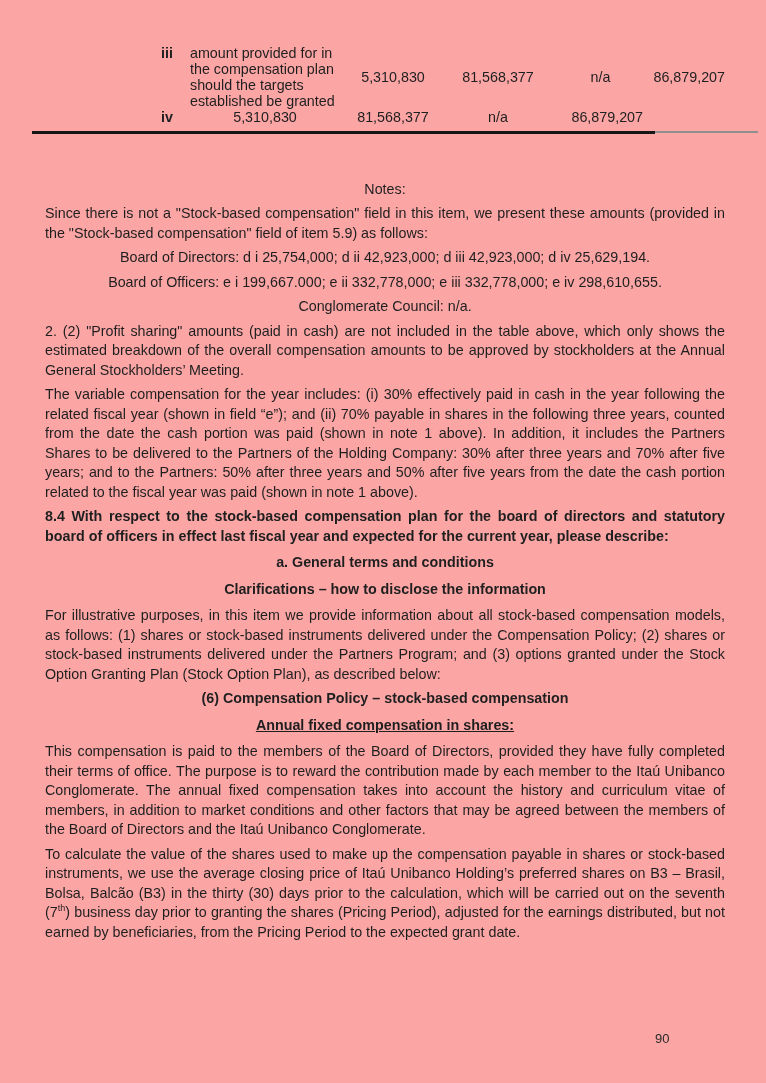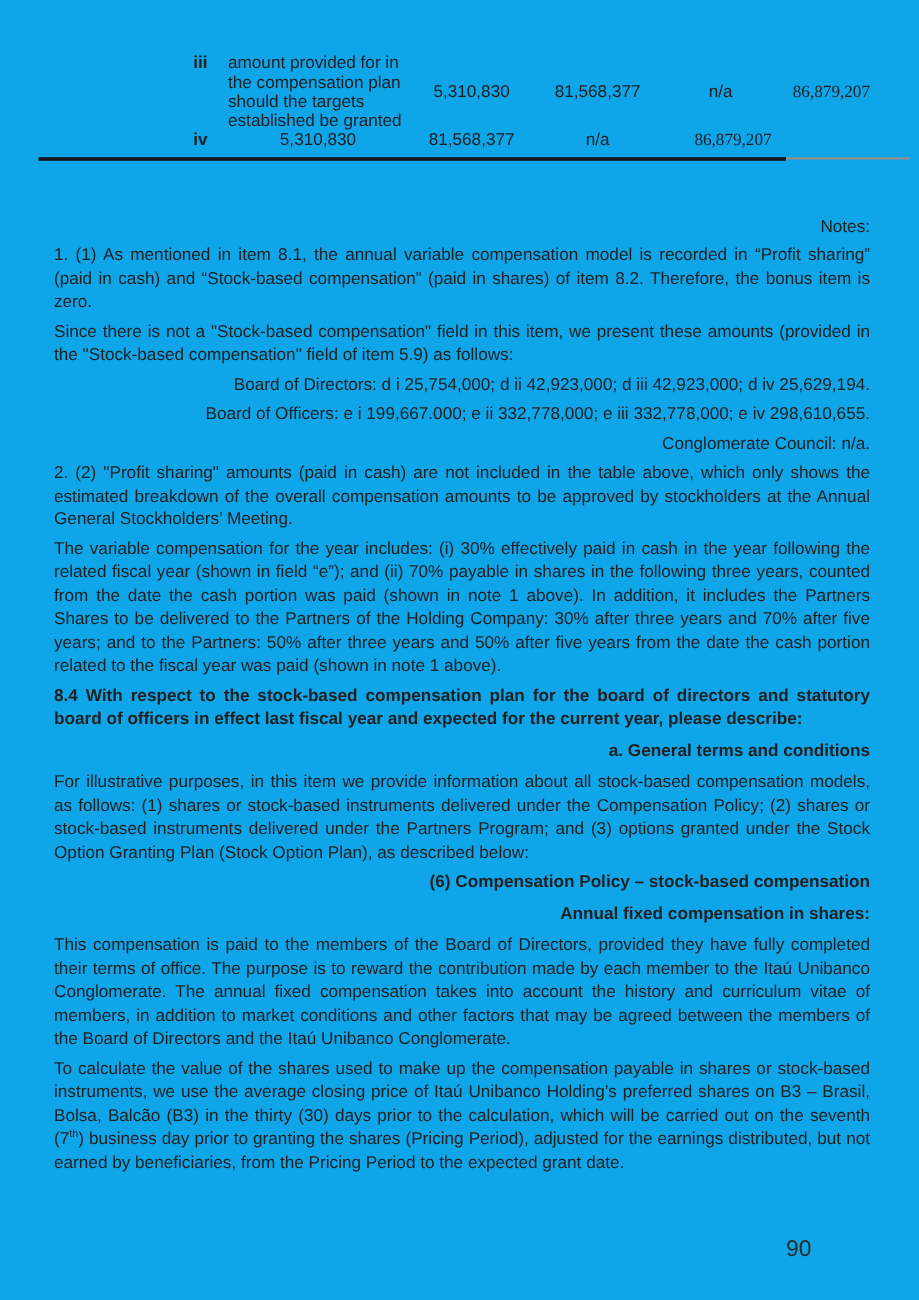--- a/index.html
+++ b/index.html
@@ -1,20 +1,20 @@
 <!DOCTYPE html>
 <html><head>
 <meta charset="utf-8">
 <style>
   html, body { margin: 0; padding: 0; background: #ffffff; }
   .page {
     position: relative;
     width: 766px;
     height: 1083px;
-    background: #0ea5e9;
+    background: #fca5a5;
     color: #1f1f1f;
     font-family: "Liberation Sans", "DejaVu Sans", sans-serif;
     font-size: 14.3px;
     overflow: hidden;
   }
   .content {
     position: absolute;
     left: 45px;
     top: 46px;
     width: 680px;
@@ -22,50 +22,50 @@
 
   
   .ctable { line-height: 15.9px; }
   .trow {
     display: grid;
     grid-template-columns: 137px 166px 90px 120px 85px 82px;
   }
   .cell-num { text-align: right; font-weight: bold; padding-right: 9px; }
   .cell-desc { padding-left: 8px; }
   .cell-val { display: flex; align-items: center; justify-content: center; }
-  .cell-val.last { justify-content: flex-end; font-family: Liberation Serif, serif; }
+  .cell-val.last { justify-content: flex-end; }
 
   .table-rule {
     margin-left: -13px;
     width: 726px;
     margin-top: 5px;
     display: flex;
     align-items: flex-start;
   }
   .rule-dark  { width: 623px; height: 3px; background: #161616; }
   .rule-light { width: 103px; height: 2px; background: #8f8f8f; }
 
   
   .p {
     margin: 0 0 5px 0;
     line-height: 19.5px;
     text-align: justify;
   }
-  .p.single { text-align: right; }
+  .p.single { text-align: center; }
   .notes-label { margin-top: 46px; }
   .bold { font-weight: bold; }
-  .underlined { }
+  .underlined { text-decoration: underline; }
   .hgap { margin-bottom: 7px; }
   sup { font-size: 9px; line-height: 0; vertical-align: super; }
 
   .page-number {
     position: absolute;
     left: 655px;
     top: 1031px;
-    font-size: 19px;
+    font-size: 13px;
     color: #2a2a2a;
   }
 </style>
 </head>
 <body>
 
 <div class="page">
   <div class="content">
 
     <div class="ctable">
@@ -85,30 +85,30 @@
         <div class="cell-val last">86,879,207</div>
       </div>
     </div>
 
     <div class="table-rule">
       <div class="rule-dark"></div>
       <div class="rule-light"></div>
     </div>
 
     <div class="p single notes-label">Notes:</div>
-    <div class="p">1. (1) As mentioned in item 8.1, the annual variable compensation model is recorded in “Profit sharing” (paid in cash) and “Stock-based compensation” (paid in shares) of item 8.2. Therefore, the bonus item is zero.</div>
     <div class="p">Since there is not a "Stock-based compensation" field in this item, we present these amounts (provided in the "Stock-based compensation" field of item 5.9) as follows:</div>
     <div class="p single">Board of Directors: d i 25,754,000; d ii 42,923,000; d iii 42,923,000; d iv 25,629,194.</div>
     <div class="p single">Board of Officers: e i 199,667.000; e ii 332,778,000; e iii 332,778,000; e iv 298,610,655.</div>
     <div class="p single">Conglomerate Council: n/a.</div>
     <div class="p">2. (2) "Profit sharing" amounts (paid in cash) are not included in the table above, which only shows the estimated breakdown of the overall compensation amounts to be approved by stockholders at the Annual General Stockholders’ Meeting.</div>
     <div class="p">The variable compensation for the year includes: (i) 30% effectively paid in cash in the year following the related fiscal year (shown in field “e”); and (ii) 70% payable in shares in the following three years, counted from the date the cash portion was paid (shown in note 1 above). In addition, it includes the Partners Shares to be delivered to the Partners of the Holding Company: 30% after three years and 70% after five years; and to the Partners: 50% after three years and 50% after five years from the date the cash portion related to the fiscal year was paid (shown in note 1 above).</div>
 
     <div class="p bold hgap">8.4 With respect to the stock-based compensation plan for the board of directors and statutory board of officers in effect last fiscal year and expected for the current year, please describe:</div>
     <div class="p single bold hgap">a. General terms and conditions</div>
+    <div class="p single bold hgap">Clarifications – how to disclose the information</div>
     <div class="p">For illustrative purposes, in this item we provide information about all stock-based compensation models, as follows: (1) shares or stock-based instruments delivered under the Compensation Policy; (2) shares or stock-based instruments delivered under the Partners Program; and (3) options granted under the Stock Option Granting Plan (Stock Option Plan), as described below:</div>
     <div class="p single bold hgap">(6) Compensation Policy – stock-based compensation</div>
     <div class="p single bold underlined hgap">Annual fixed compensation in shares:</div>
     <div class="p">This compensation is paid to the members of the Board of Directors, provided they have fully completed their terms of office. The purpose is to reward the contribution made by each member to the Itaú Unibanco Conglomerate. The annual fixed compensation takes into account the history and curriculum vitae of members, in addition to market conditions and other factors that may be agreed between the members of the Board of Directors and the Itaú Unibanco Conglomerate.</div>
     <div class="p"><span>To calculate the value of the shares used to make up the compensation payable in shares or stock-based instruments, we use the average closing price of Itaú Unibanco Holding’s preferred shares on B3 – Brasil, Bolsa, Balcão (B3) in the thirty (30) days prior to the calculation, which will be carried out on the seventh (7</span><sup>th</sup><span>) business day prior to granting the shares (Pricing Period), adjusted for the earnings distributed, but not earned by beneficiaries, from the Pricing Period to the expected grant date.</span></div>
 
   </div>
 
   <div class="page-number">90</div>
 </div>

